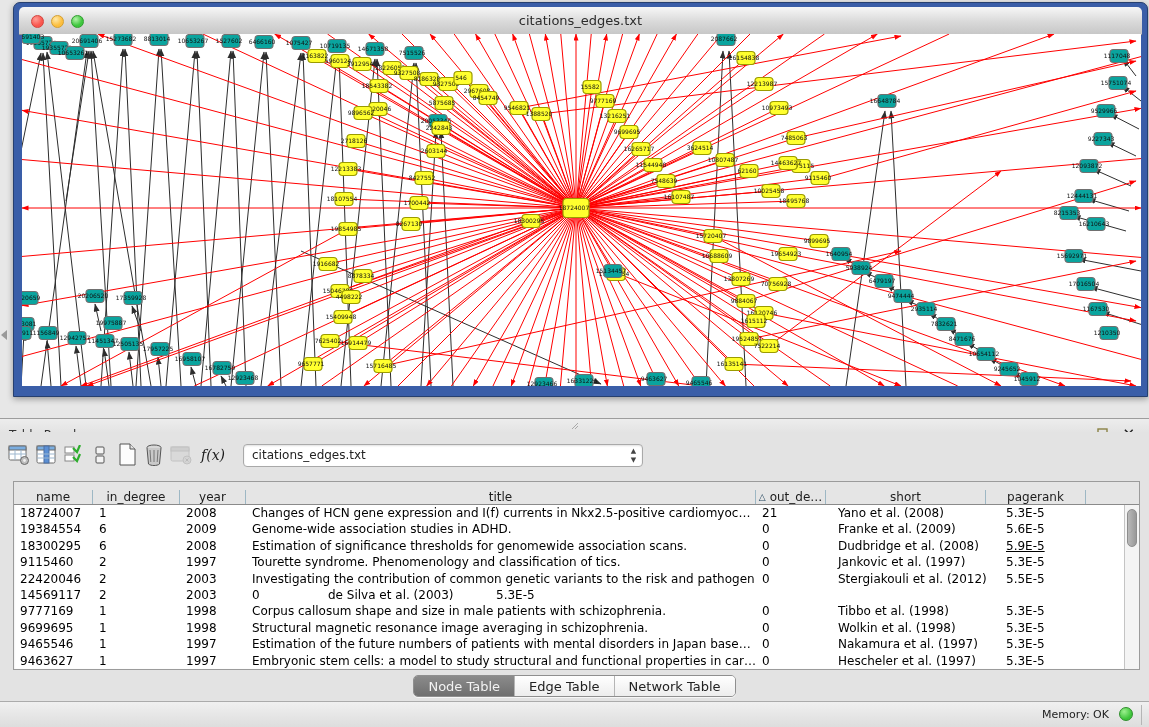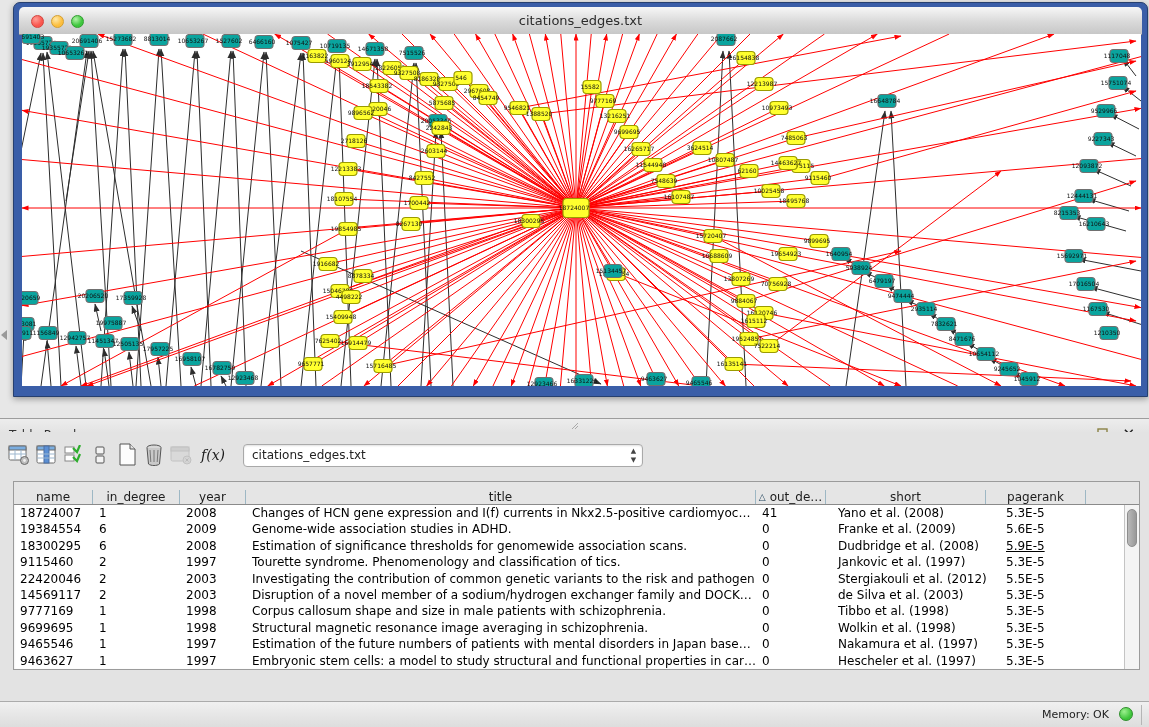--- a/index.html
+++ b/index.html
@@ -670,21 +670,21 @@
             <span>pagerank</span>
           </div>
           <div class="th" style="flex: 1 1 auto;"></div>
         </div>
       <div class="tbody" id="tbody">
           <div class="trow">
             <div class="td" style="width: 79px; flex: 0 0 79px;">18724007</div>
             <div class="td" style="width: 87px; flex: 0 0 87px;">1</div>
             <div class="td" style="width: 66px; flex: 0 0 66px;">2008</div>
             <div class="td" style="width: 510px; flex: 0 0 510px;">Changes of HCN gene expression and I(f) currents in Nkx2.5-positive cardiomyoc…</div>
-            <div class="td" style="width: 70px; flex: 0 0 70px;">41</div>
+            <div class="td" style="width: 70px; flex: 0 0 70px;">21</div>
             <div class="td" style="width: 160px; flex: 0 0 160px; padding-left: 12px;">Yano et al. (2008)</div>
             <div class="td" style="width: 100px; flex: 0 0 100px; padding-left: 20px;">5.3E-5</div>
           </div>
           <div class="trow">
             <div class="td" style="width: 79px; flex: 0 0 79px;">19384554</div>
             <div class="td" style="width: 87px; flex: 0 0 87px;">6</div>
             <div class="td" style="width: 66px; flex: 0 0 66px;">2009</div>
             <div class="td" style="width: 510px; flex: 0 0 510px;">Genome-wide association studies in ADHD.</div>
             <div class="td" style="width: 70px; flex: 0 0 70px;">0</div>
             <div class="td" style="width: 160px; flex: 0 0 160px; padding-left: 12px;">Franke et al. (2009)</div>
@@ -714,21 +714,20 @@
             <div class="td" style="width: 66px; flex: 0 0 66px;">2003</div>
             <div class="td" style="width: 510px; flex: 0 0 510px;">Investigating the contribution of common genetic variants to the risk and pathogen…</div>
             <div class="td" style="width: 70px; flex: 0 0 70px;">0</div>
             <div class="td" style="width: 160px; flex: 0 0 160px; padding-left: 12px;">Stergiakouli et al. (2012)</div>
             <div class="td" style="width: 100px; flex: 0 0 100px; padding-left: 20px;">5.5E-5</div>
           </div>
           <div class="trow">
             <div class="td" style="width: 79px; flex: 0 0 79px;">14569117</div>
             <div class="td" style="width: 87px; flex: 0 0 87px;">2</div>
             <div class="td" style="width: 66px; flex: 0 0 66px;">2003</div>
-            <div class="td" style="width: 510px; flex: 0 0 510px;">Disruption of a novel member of a sodium/hydrogen exchanger family and DOCK…</div>
             <div class="td" style="width: 70px; flex: 0 0 70px;">0</div>
             <div class="td" style="width: 160px; flex: 0 0 160px; padding-left: 12px;">de Silva et al. (2003)</div>
             <div class="td" style="width: 100px; flex: 0 0 100px; padding-left: 20px;">5.3E-5</div>
           </div>
           <div class="trow">
             <div class="td" style="width: 79px; flex: 0 0 79px;">9777169</div>
             <div class="td" style="width: 87px; flex: 0 0 87px;">1</div>
             <div class="td" style="width: 66px; flex: 0 0 66px;">1998</div>
             <div class="td" style="width: 510px; flex: 0 0 510px;">Corpus callosum shape and size in male patients with schizophrenia.</div>
             <div class="td" style="width: 70px; flex: 0 0 70px;">0</div>
@@ -761,20 +760,27 @@
             <div class="td" style="width: 70px; flex: 0 0 70px;">0</div>
             <div class="td" style="width: 160px; flex: 0 0 160px; padding-left: 12px;">Hescheler et al. (1997)</div>
             <div class="td" style="width: 100px; flex: 0 0 100px; padding-left: 20px;">5.3E-5</div>
           </div>
         </div>
       <div class="vscroll">
         <div class="vthumb"></div>
       </div>
     </div>
 
+    <div class="tabs">
+      <div class="tabset" id="tabset">
+          <div class="tab active">Node Table</div>
+          <div class="tab">Edge Table</div>
+          <div class="tab">Network Table</div>
+        </div>
+    </div>
   </div>
 
   <div class="statusbar">
     <span class="memory">Memory: OK</span>
     <span class="mem-dot"></span>
     <span class="status-sep"></span>
   </div>
 </div>
 
 </body></html>

